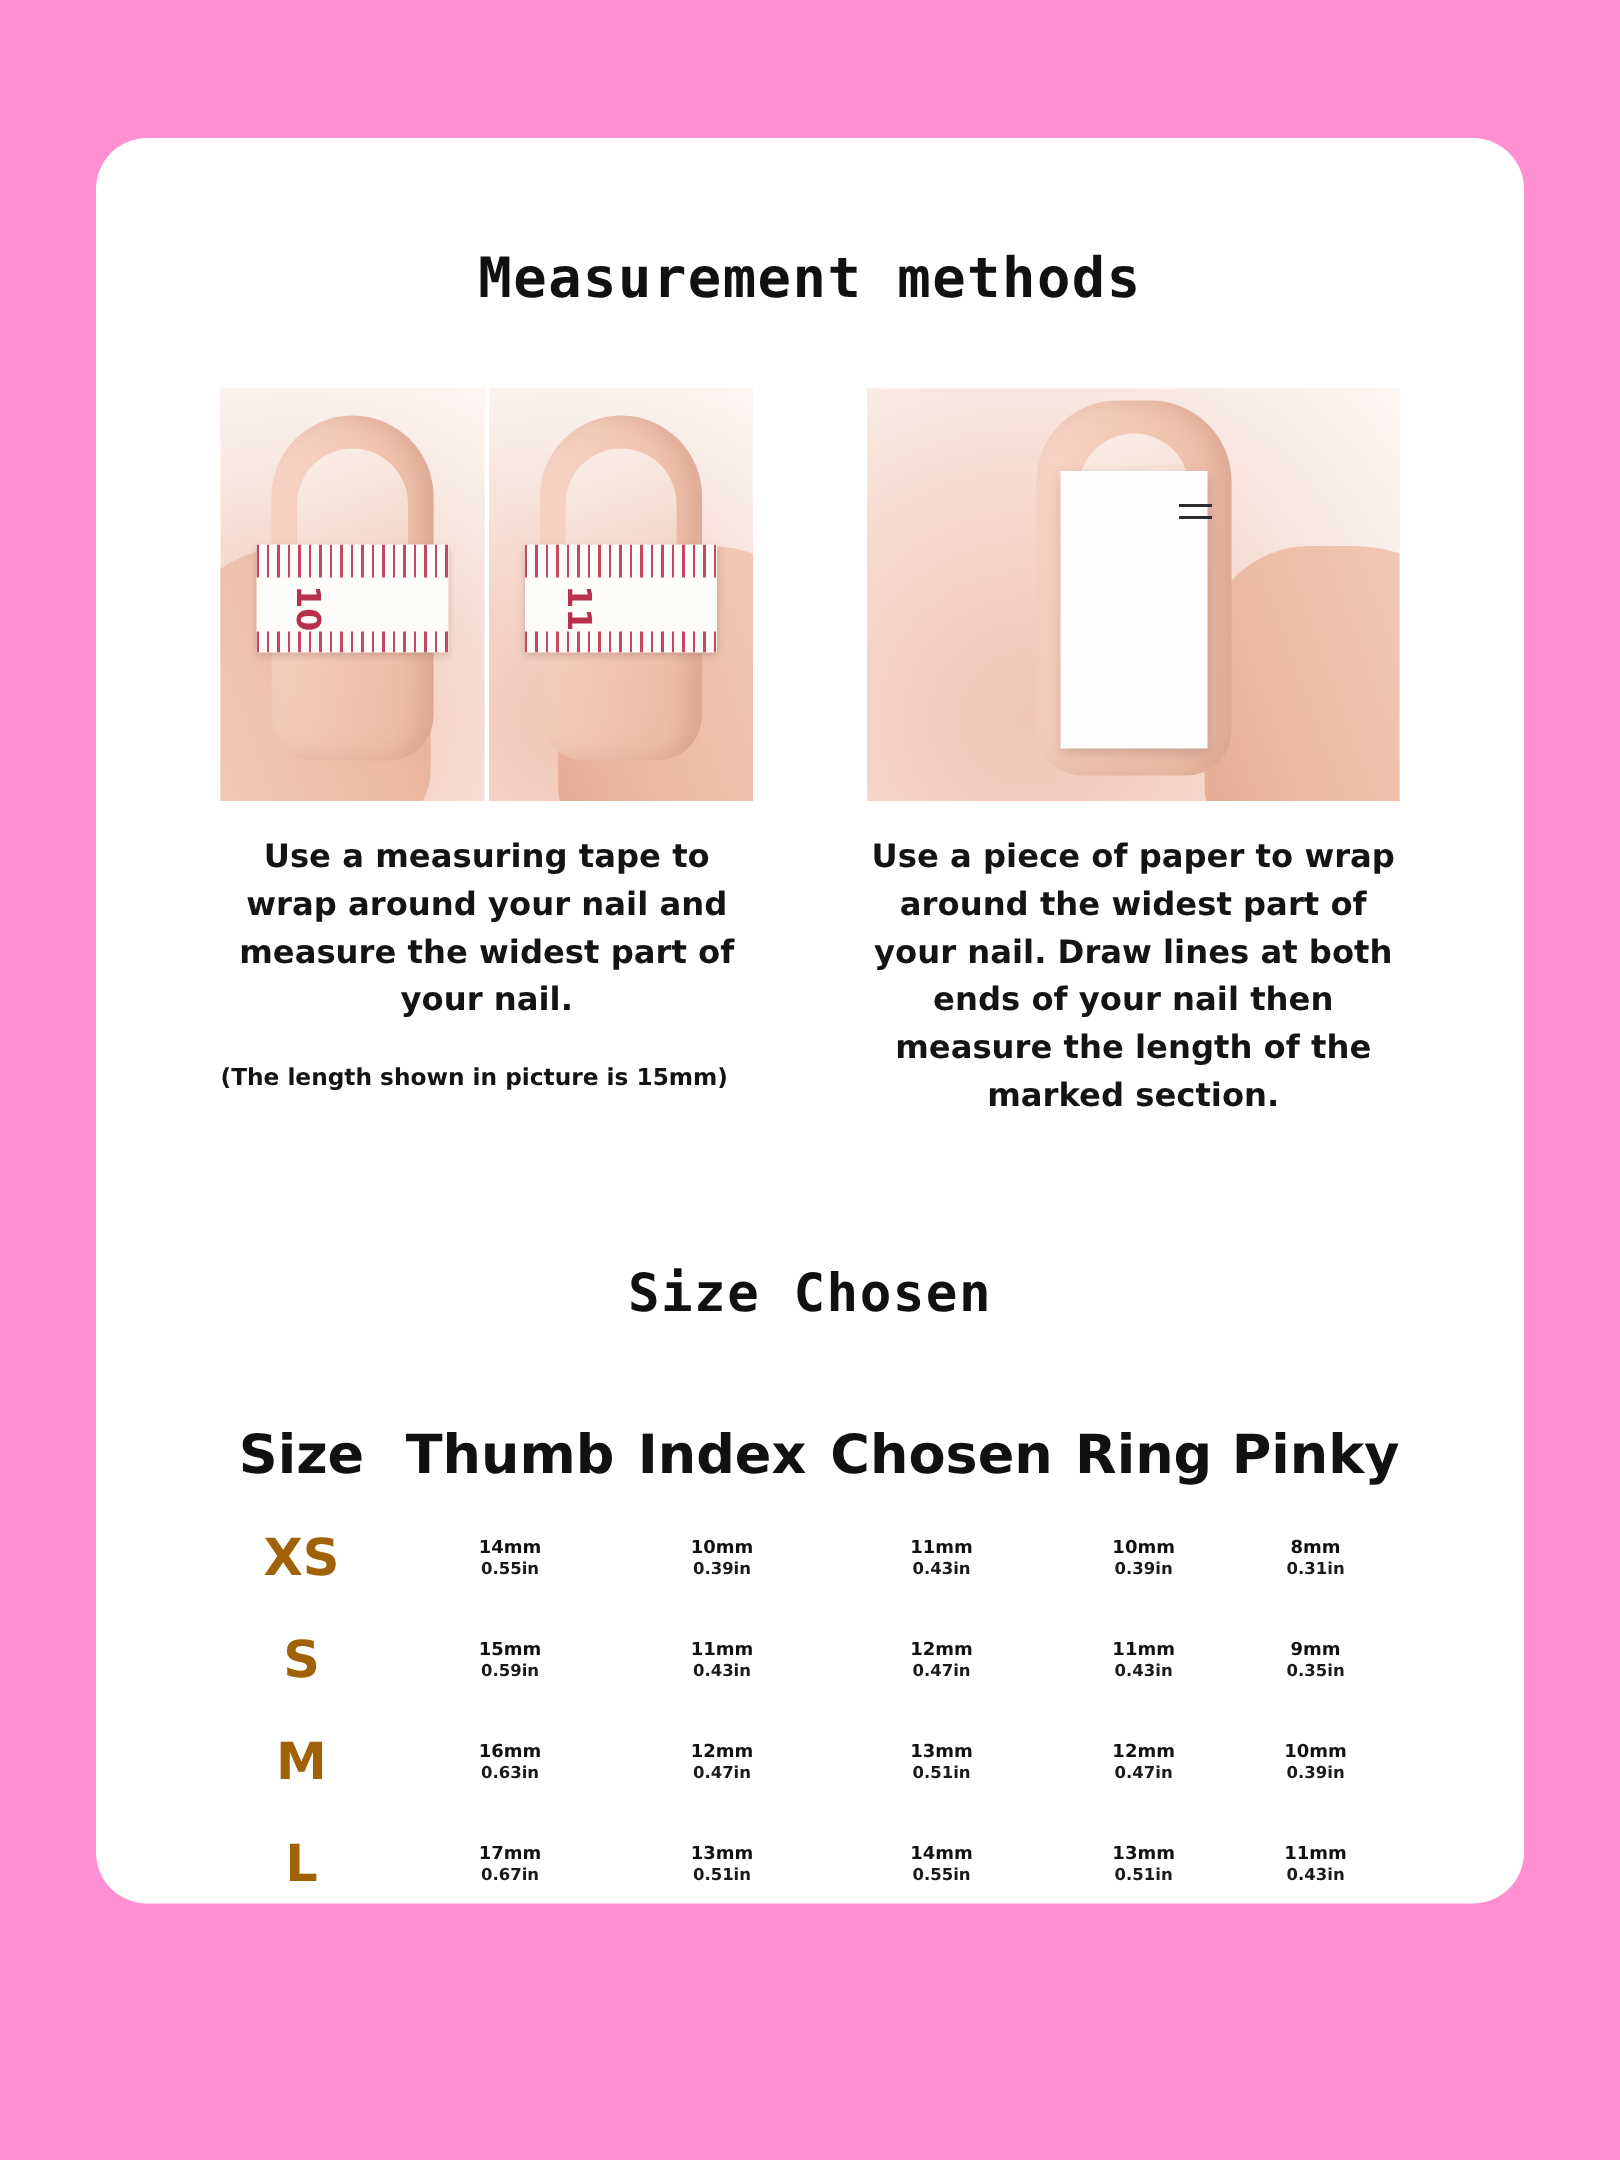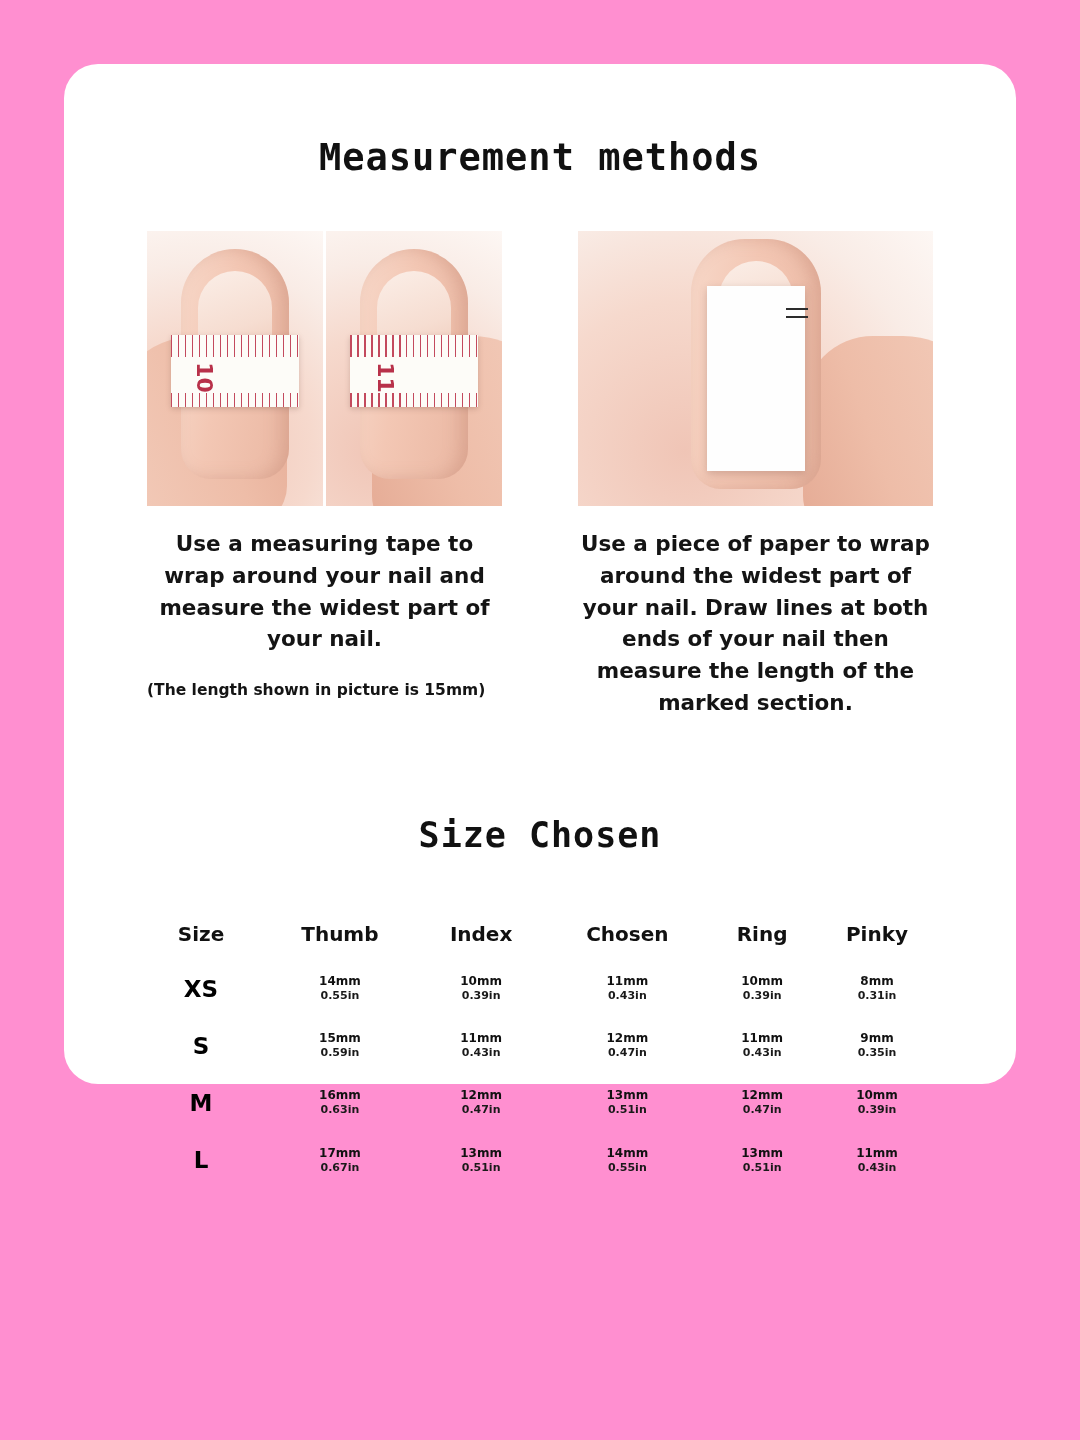--- a/index.html
+++ b/index.html
@@ -9,23 +9,23 @@
   body {
     width: 1080px;
     height: 1440px;
     background: #FF8FD0;
     font-family: "DejaVu Sans", sans-serif;
     overflow: hidden;
   }
   .card {
     position: absolute;
     left: 64px;
-    top: 64px;
+    top: 92px;
     width: 952px;
-    height: 1020px;
+    height: 1177px;
     background: #ffffff;
     border-radius: 34px;
     box-sizing: border-box;
   }
   .title {
     text-align: center;
     font-family: "DejaVu Sans Mono", monospace;
     font-weight: bold;
     font-size: 37px;
     letter-spacing: 1px;
@@ -183,33 +183,33 @@
     margin-top: 96px;
   }
   table.size-table {
     margin: 66px auto 0 auto;
     border-collapse: collapse;
     width: 800px;
   }
   table.size-table th {
     font-family: "DejaVu Sans", sans-serif;
     font-weight: bold;
-    font-size: 20px;
+    font-size: 36px;
     color: #111111;
     padding-bottom: 14px;
   }
   table.size-table td {
     text-align: center;
     padding: 14px 0 14px 0;
   }
   td.size-label {
     font-family: "DejaVu Sans", sans-serif;
     font-weight: bold;
-    font-size: 23px;
-    color: #000000;
+    font-size: 34px;
+    color: #a16207;
   }
   .mm {
     font-family: "DejaVu Sans", sans-serif;
     font-weight: bold;
     font-size: 12px;
     color: #111111;
     line-height: 1.25;
   }
   .inch {
     font-family: "DejaVu Sans", sans-serif;

